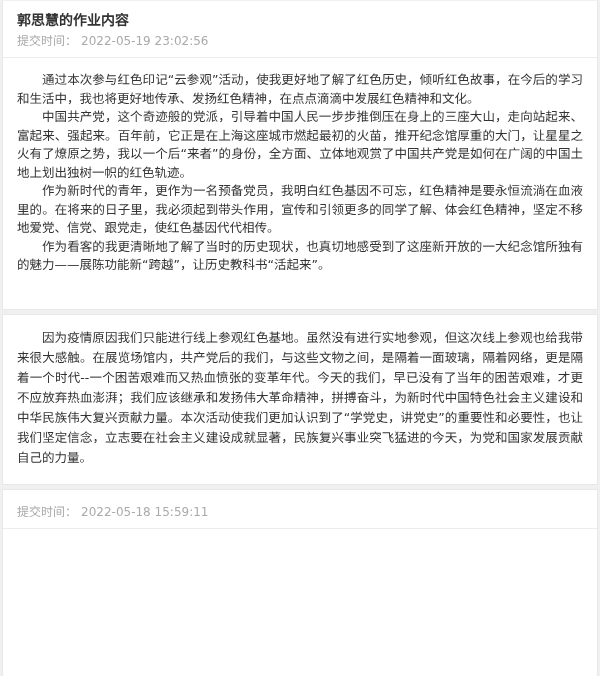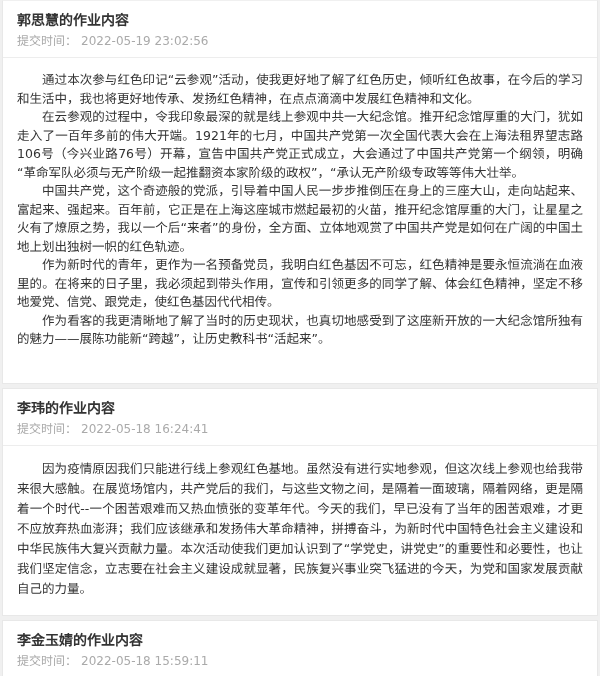--- a/index.html
+++ b/index.html
@@ -72,42 +72,34 @@
 
   <section class="card">
     <header class="card-header">
       <div class="card-title">郭思慧的作业内容</div>
       <div class="card-time">
         <span>提交时间：</span><span class="time-value">2022-05-19 23:02:56</span>
       </div>
     </header>
     <div class="card-body">
       <p>通过本次参与红色印记“云参观”活动，使我更好地了解了红色历史，倾听红色故事，在今后的学习和生活中，我也将更好地传承、发扬红色精神，在点点滴滴中发展红色精神和文化。</p>
-      <p>在云参观的过程中，令我印象最深的就是线上参观中共一大纪念馆。推开纪念馆厚重的大门，犹如走入了一百年多前的伟大开端。1921年的七月，中国共产党第一次全国代表大会在上海法租界望志路106号（今兴业路76号）开幕，宣告中国共产党正式成立，大会通过了中国共产党第一个纲领，明确“革命军队必须与无产阶级一起推翻资本家阶级的政权”，“承认无产阶级专政等等伟大壮举。</p>
       <p>中国共产党，这个奇迹般的党派，引导着中国人民一步步推倒压在身上的三座大山，走向站起来、富起来、强起来。百年前，它正是在上海这座城市燃起最初的火苗，推开纪念馆厚重的大门，让星星之火有了燎原之势，我以一个后“来者”的身份，全方面、立体地观赏了中国共产党是如何在广阔的中国土地上划出独树一帜的红色轨迹。</p>
       <p>作为新时代的青年，更作为一名预备党员，我明白红色基因不可忘，红色精神是要永恒流淌在血液里的。在将来的日子里，我必须起到带头作用，宣传和引领更多的同学了解、体会红色精神，坚定不移地爱党、信党、跟党走，使红色基因代代相传。</p>
       <p>作为看客的我更清晰地了解了当时的历史现状，也真切地感受到了这座新开放的一大纪念馆所独有的魅力——展陈功能新“跨越”，让历史教科书“活起来”。</p>
     </div>
   </section>
 
   <section class="card">
-    <header class="card-header">
-      <div class="card-title">李玮的作业内容</div>
-      <div class="card-time">
-        <span>提交时间：</span><span class="time-value">2022-05-18 16:24:41</span>
-      </div>
-    </header>
     <div class="card-body">
       <p>因为疫情原因我们只能进行线上参观红色基地。虽然没有进行实地参观，但这次线上参观也给我带来很大感触。在展览场馆内，共产党后的我们，与这些文物之间，是隔着一面玻璃，隔着网络，更是隔着一个时代--一个困苦艰难而又热血愤张的变革年代。今天的我们，早已没有了当年的困苦艰难，才更不应放弃热血澎湃；我们应该继承和发扬伟大革命精神，拼搏奋斗，为新时代中国特色社会主义建设和中华民族伟大复兴贡献力量。本次活动使我们更加认识到了“学党史，讲党史”的重要性和必要性，也让我们坚定信念，立志要在社会主义建设成就显著，民族复兴事业突飞猛进的今天，为党和国家发展贡献自己的力量。</p>
     </div>
   </section>
 
   <section class="card">
     <header class="card-header">
-      <div class="card-title">李金玉婧的作业内容</div>
       <div class="card-time">
         <span>提交时间：</span><span class="time-value">2022-05-18 15:59:11</span>
       </div>
     </header>
 
   </section>
 
 </div>
 
 </body></html>

